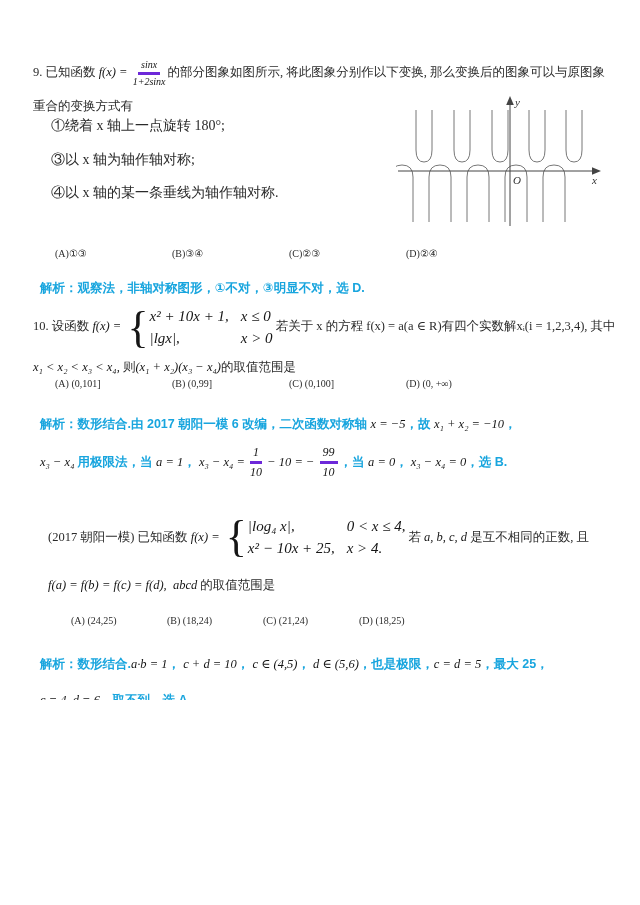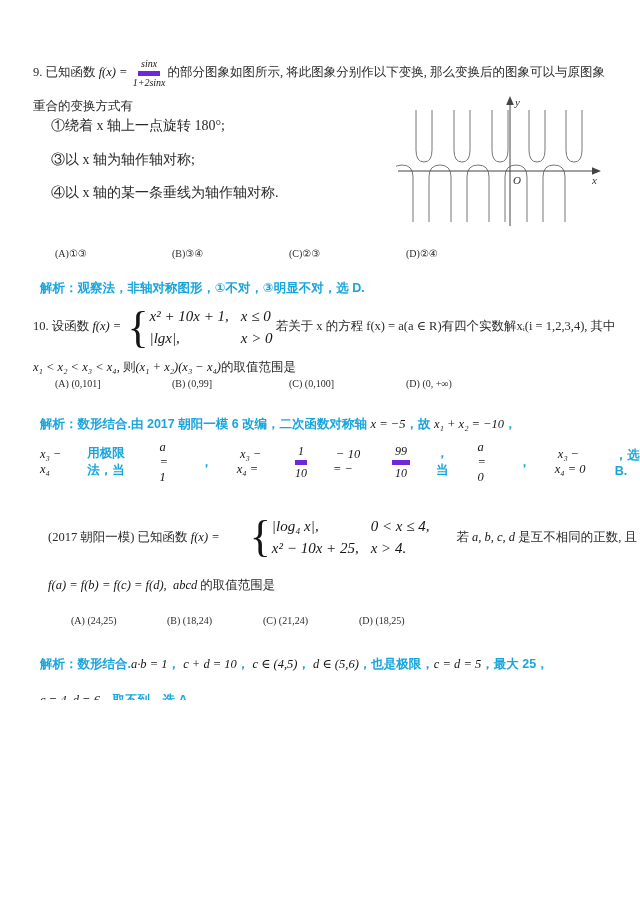--- a/index.html
+++ b/index.html
@@ -10,29 +10,29 @@
   }
   
   .run { white-space:pre-wrap; }
   .plain { font-style:normal; color:#2a2a2a; }
   .math  { font-style:italic; font-family:"Liberation Serif","DejaVu Serif",serif; color:#151515; }
   .cyan  { font-family:"Liberation Sans","DejaVu Sans",sans-serif; font-weight:700;
            font-style:normal; color:#18A5DE; }
   
   .frac { display:inline-flex; flex-direction:column; align-items:center;
           vertical-align:middle; line-height:1.2; font-size:11px; margin:0 2px; }
-  .frac .num { border-bottom:5px solid #6d28d9; padding:0 3px 1px; }
+  .frac .num { border-bottom:3px solid #6d28d9; padding:0 3px 1px; }
   .frac .den { padding-top:1px; }
   .frac.sm  { font-size:10px; }
   .frac.big { font-size:12px; }
   
   .para  { position:absolute; margin:0; font-size:12.5px; }
   .nline { position:absolute; margin:0; font-size:12.5px; white-space:pre; }
   .mrow  { position:absolute; display:flex; align-items:center; white-space:pre;
-           font-size:12.5px;gap:24px; }
+           font-size:12.5px; }
   #p9-intro  { top:55px;  left:33px; width:584px; line-height:34px; }
   #p9-items  { position:absolute; top:109px; left:51px; }
   .item      { font-size:14px; line-height:33.5px; }
   #graph     { position:absolute; left:396px; top:92px; }
   .optrow    { position:absolute; display:flex; font-size:10px;justify-content:flex-end; }
   #opts9     { top:248px; left:55px; }
   #opts10    { top:378px; left:55px; }
   #opts11    { top:615px; left:71px; }
   #opts9 .opt, #opts10 .opt { display:inline-block; width:117px; }
   #opts11 .opt { display:inline-block; width:96px; }

